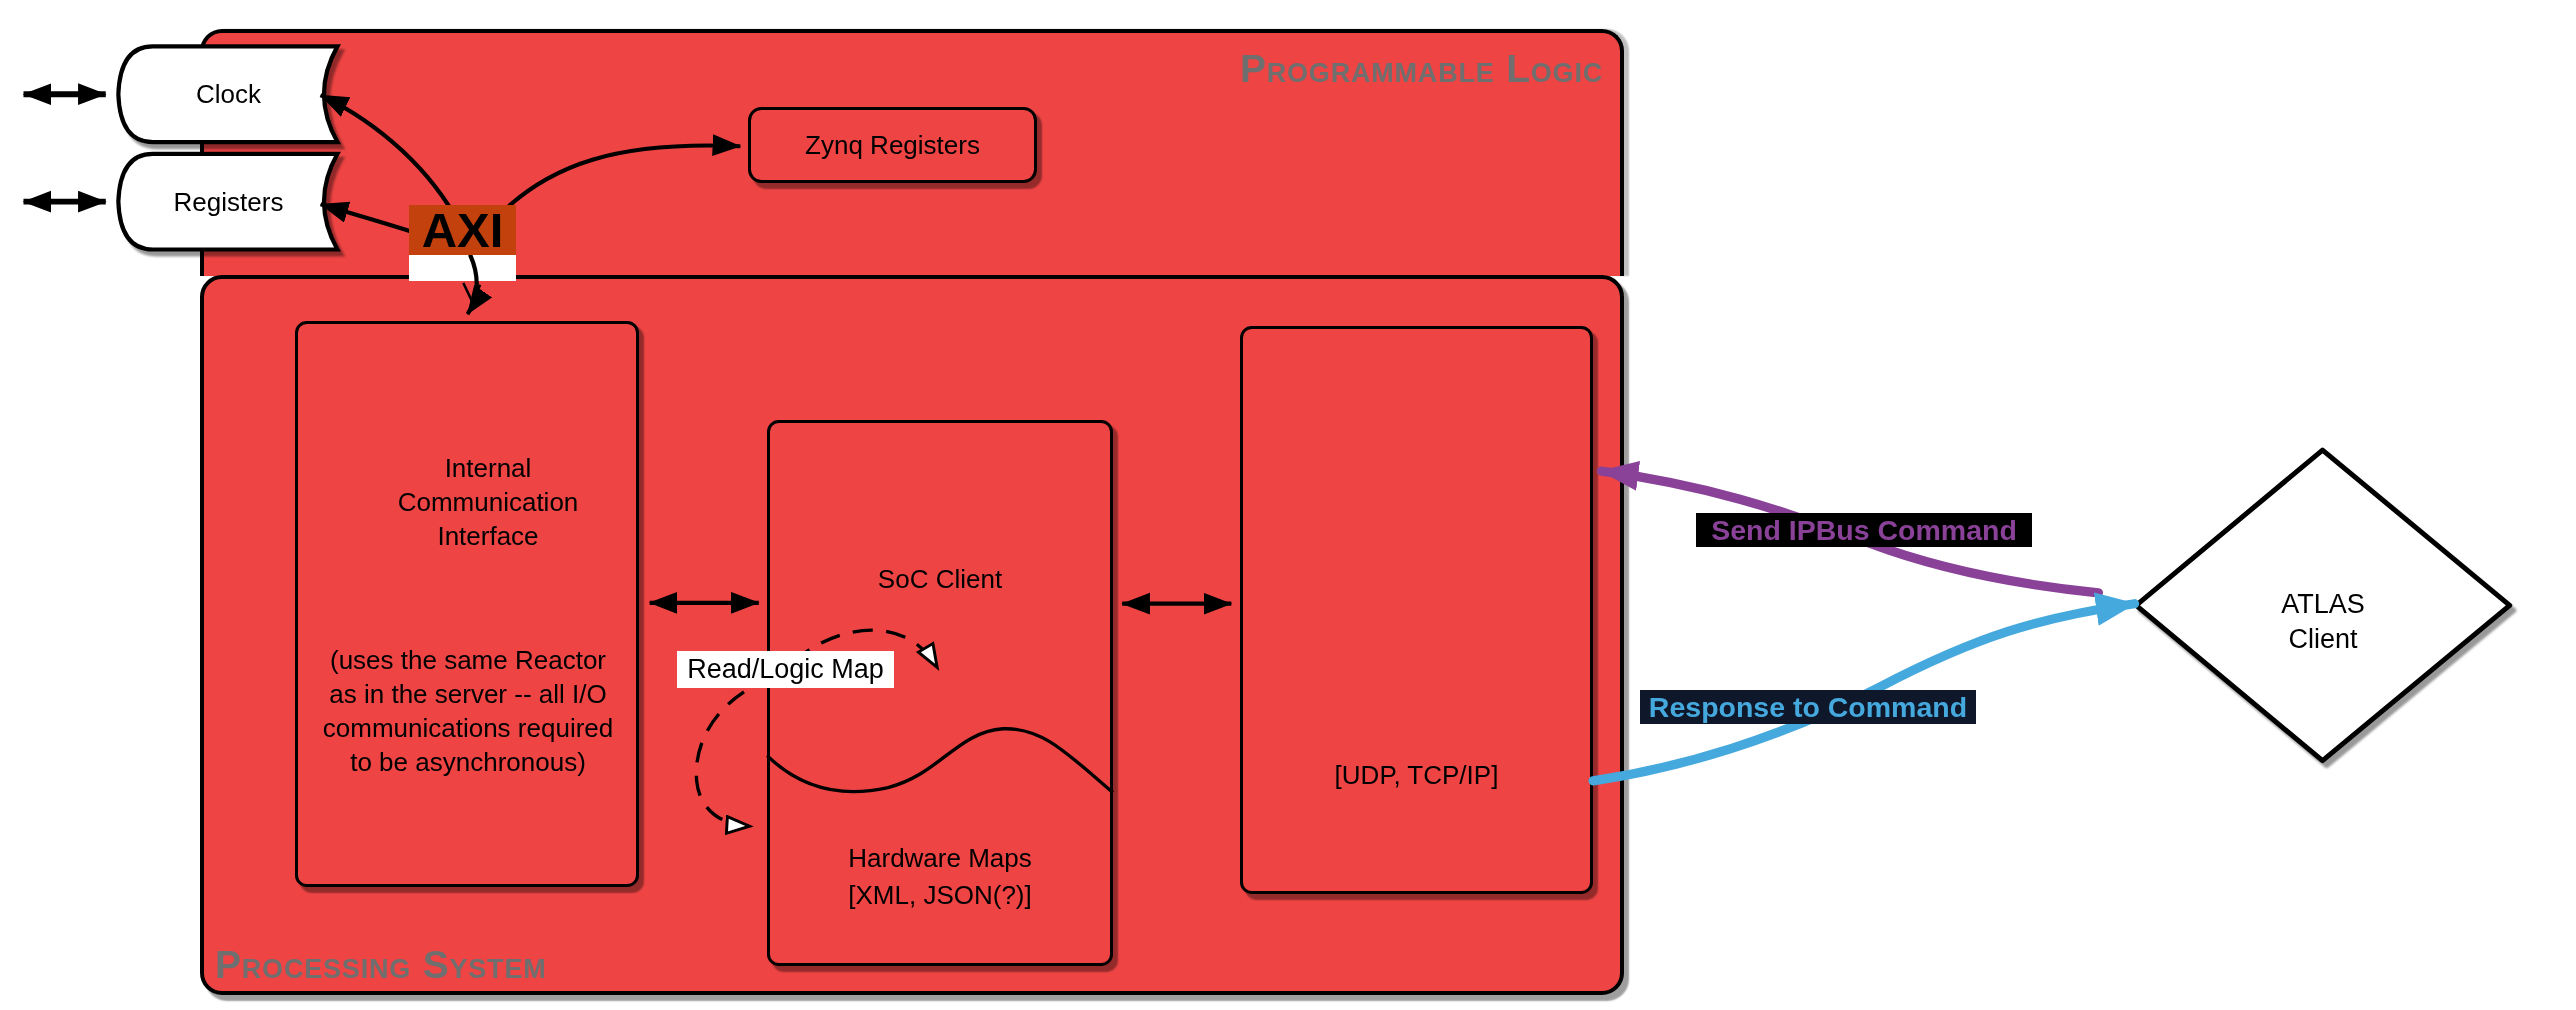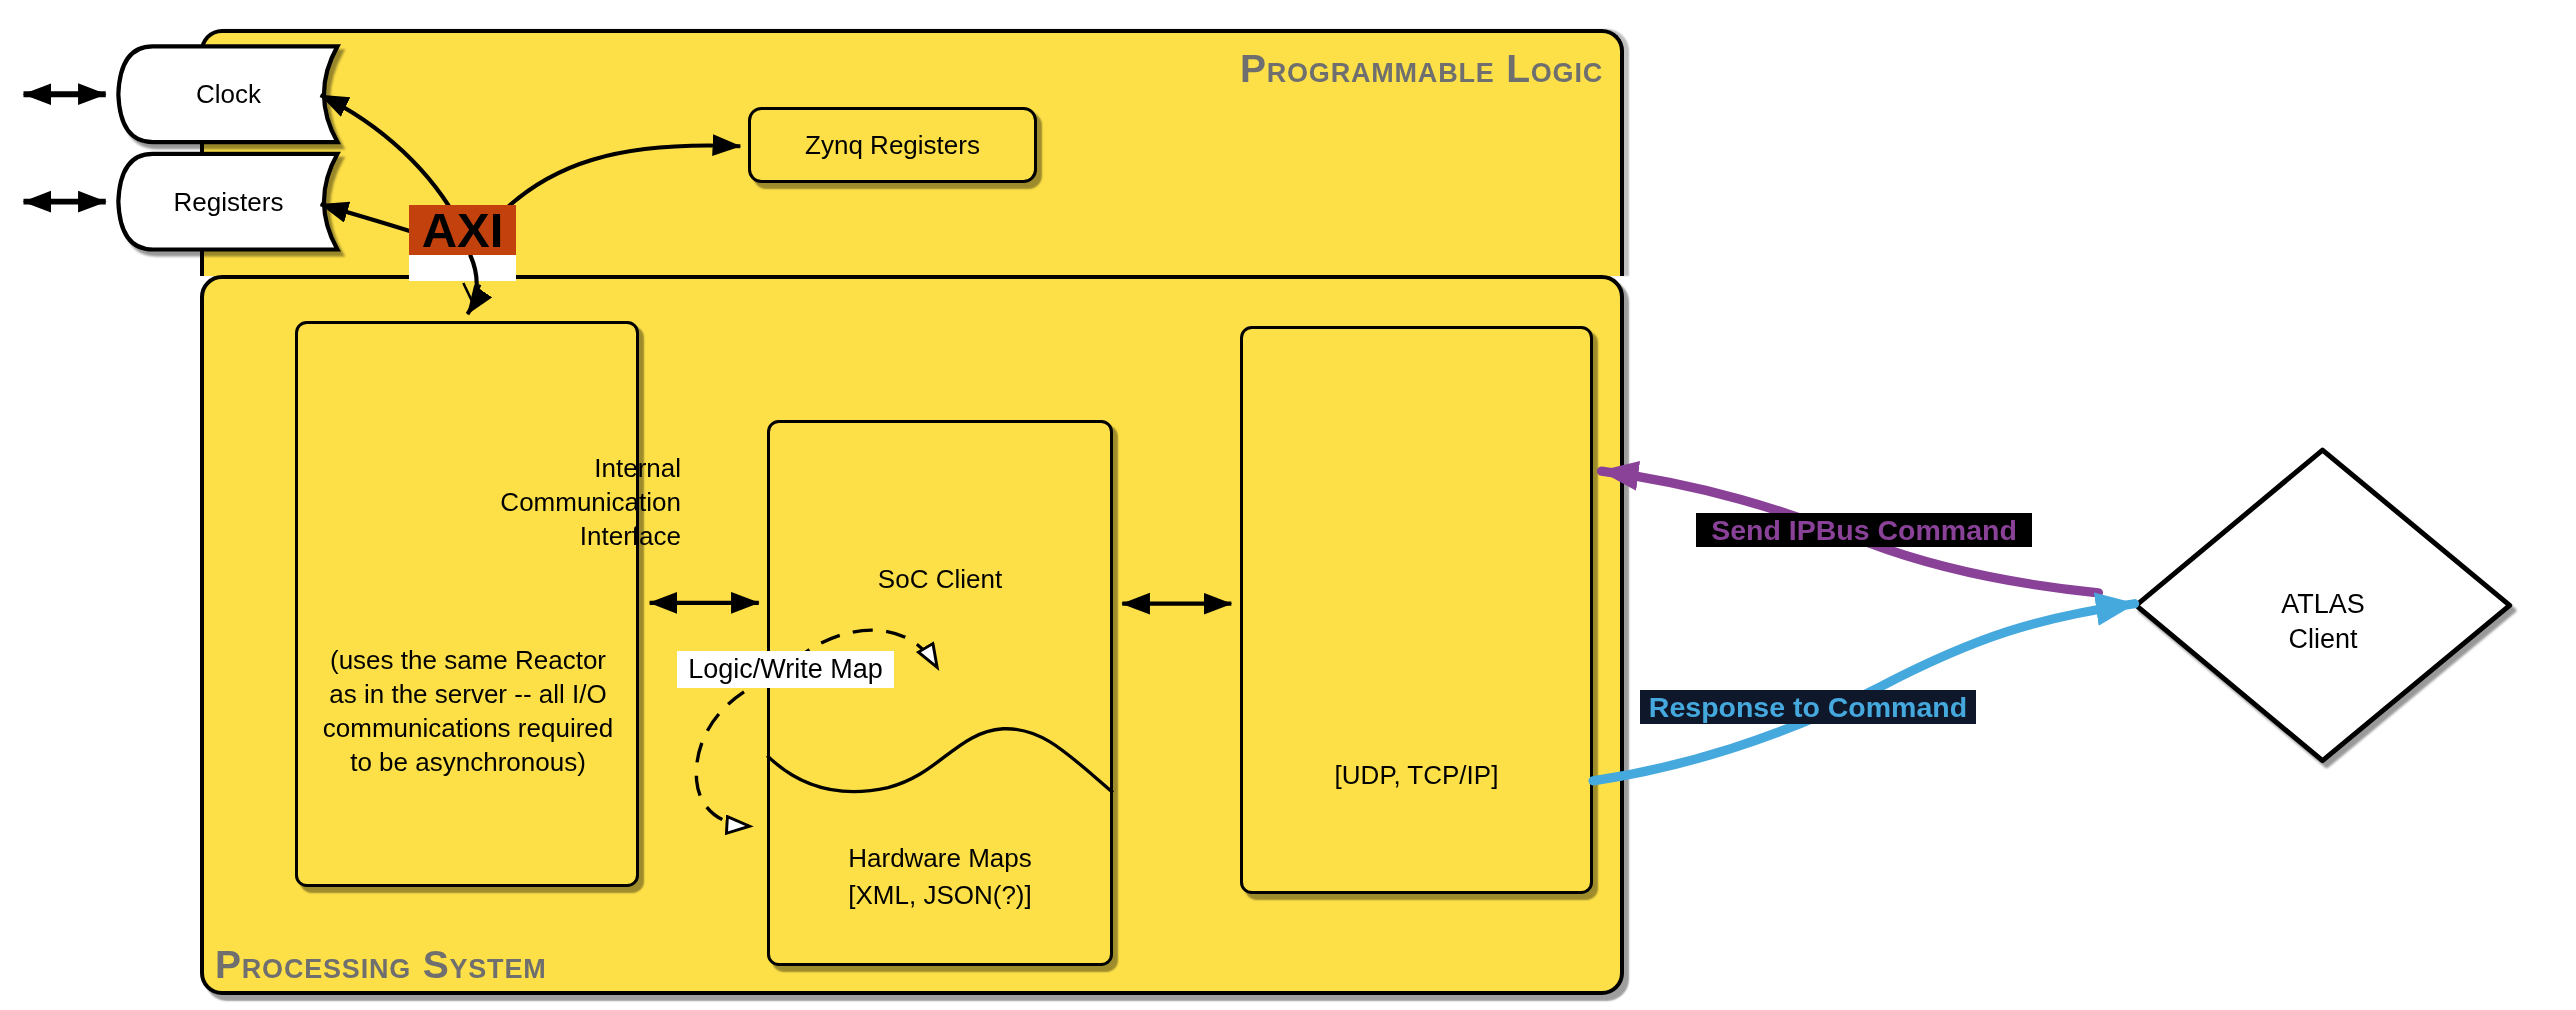--- a/index.html
+++ b/index.html
@@ -1,21 +1,21 @@
 <!DOCTYPE html>
 <html style="--purple: #8a4198; --blue: #45a9de; --section-title-gray: #6f6f6f; --stroke-black: #000000;font-size:13.4px"><head>
 <meta charset="utf-8">
 <style>
   html,body{margin:0;padding:0;background:#fff;}
   #stage{
     position:relative;width:2576px;height:1011px;background:#ffffff;
     font-family:"Liberation Sans","DejaVu Sans",sans-serif;color:#000;overflow:hidden;
   }
   .box{
-    position:absolute;box-sizing:border-box;background:#fde047;border:3.4px solid #000;
+    position:absolute;box-sizing:border-box;background:#ef4444;border:3.4px solid #000;
     border-radius:11.8px;z-index:10;box-shadow:5px 5.9px 1.7px rgba(0,0,0,0.38);
   }
   .outer{border-width:4.2px;border-radius:22px;}
   #pl-box{left:200px;top:28.5px;width:1424px;height:247px;border-bottom:none;border-radius:22px 22px 0 0;box-shadow:5px 0 1.7px rgba(0,0,0,0.25);}
   #ps-box{left:200px;top:275px;width:1424px;height:720px;}
   #zynq-box{left:748px;top:107px;width:289px;height:76px;border-radius:13.4px;display:flex;align-items:center;justify-content:center;z-index:12;}
   #ici-box{left:295px;top:321px;width:344px;height:566px;}
   #soc-box{left:767px;top:420px;width:346px;height:546px;}
   #server-box{left:1240px;top:326px;width:353px;height:568px;}
   svg#wires{position:absolute;left:0;top:0;z-index:20;}
@@ -25,21 +25,21 @@
   .section-title{
     font-variant:small-caps;font-weight:bold;color:var(--section-title-gray,#6f6f6f);
     font-size:39px;line-height:45px;letter-spacing:0.8px;white-space:nowrap;
   }
   #pl-title{left:1032px;top:37px;width:571px;text-align:right;margin-top:9px;}
   #ps-title{left:215px;top:942px;width:588px;text-align:left;}
   #axi-label{left:409px;top:205px;width:107px;font-size:49px;line-height:50px;font-weight:bold;background:#c2410c;text-align:center;}
   #axi-halo{left:409px;top:252px;width:107px;height:28.5px;}
   #clock-label{left:136px;top:77px;width:185px;}
   #registers-label{left:136px;top:185px;width:185px;}
-  #ici-title{left:295px;top:451px;width:386px;text-align:right;}
+  #ici-title{left:295px;top:451px;width:386px;}
   #ici-note{left:284px;top:643px;width:368px;}
   #soc-title{left:767px;top:562px;width:346px;}
   #hw-maps-label{left:767px;top:840px;width:346px;line-height:37px;}
   #server-title{left:1240px;top:455px;width:353px;line-height:39px;}
   #udp-label{left:1240px;top:758px;width:353px;}
   #rw-map-label{left:677px;top:651px;width:217px;height:37px;font-size:27px;line-height:37px;background:#fff;}
   #send-label{left:1696px;top:513px;width:336px;font-size:28.5px;line-height:34px;font-weight:bold;color:var(--purple,#8a4198);background:#000000;}
   #resp-label{left:1640px;top:690px;width:336px;font-size:28.5px;line-height:34px;font-weight:bold;color:var(--blue,#45a9de);background:#0f172a;}
   #atlas-label{left:2197px;top:587px;width:252px;line-height:35px;font-size:27px;}
 </style>
@@ -117,21 +117,21 @@
 as in the server -- all I/O
 communications required
 to be asynchronous)</div>
 
   <div class="txt" id="soc-title">SoC Client</div>
   <div class="txt" id="hw-maps-label">Hardware Maps
 [XML, JSON(?)]</div>
 
   <div class="txt" id="udp-label">[UDP, TCP/IP]</div>
 
-  <div class="txt" id="rw-map-label">Logic/Write Map</div>
+  <div class="txt" id="rw-map-label">Read/Logic Map</div>
 
   <div class="txt" id="send-label">Send IPBus Command</div>
   <div class="txt" id="resp-label">Response to Command</div>
 
   <div class="txt" id="atlas-label">ATLAS
 Client</div>
 </div>
 
 
 </body></html>

